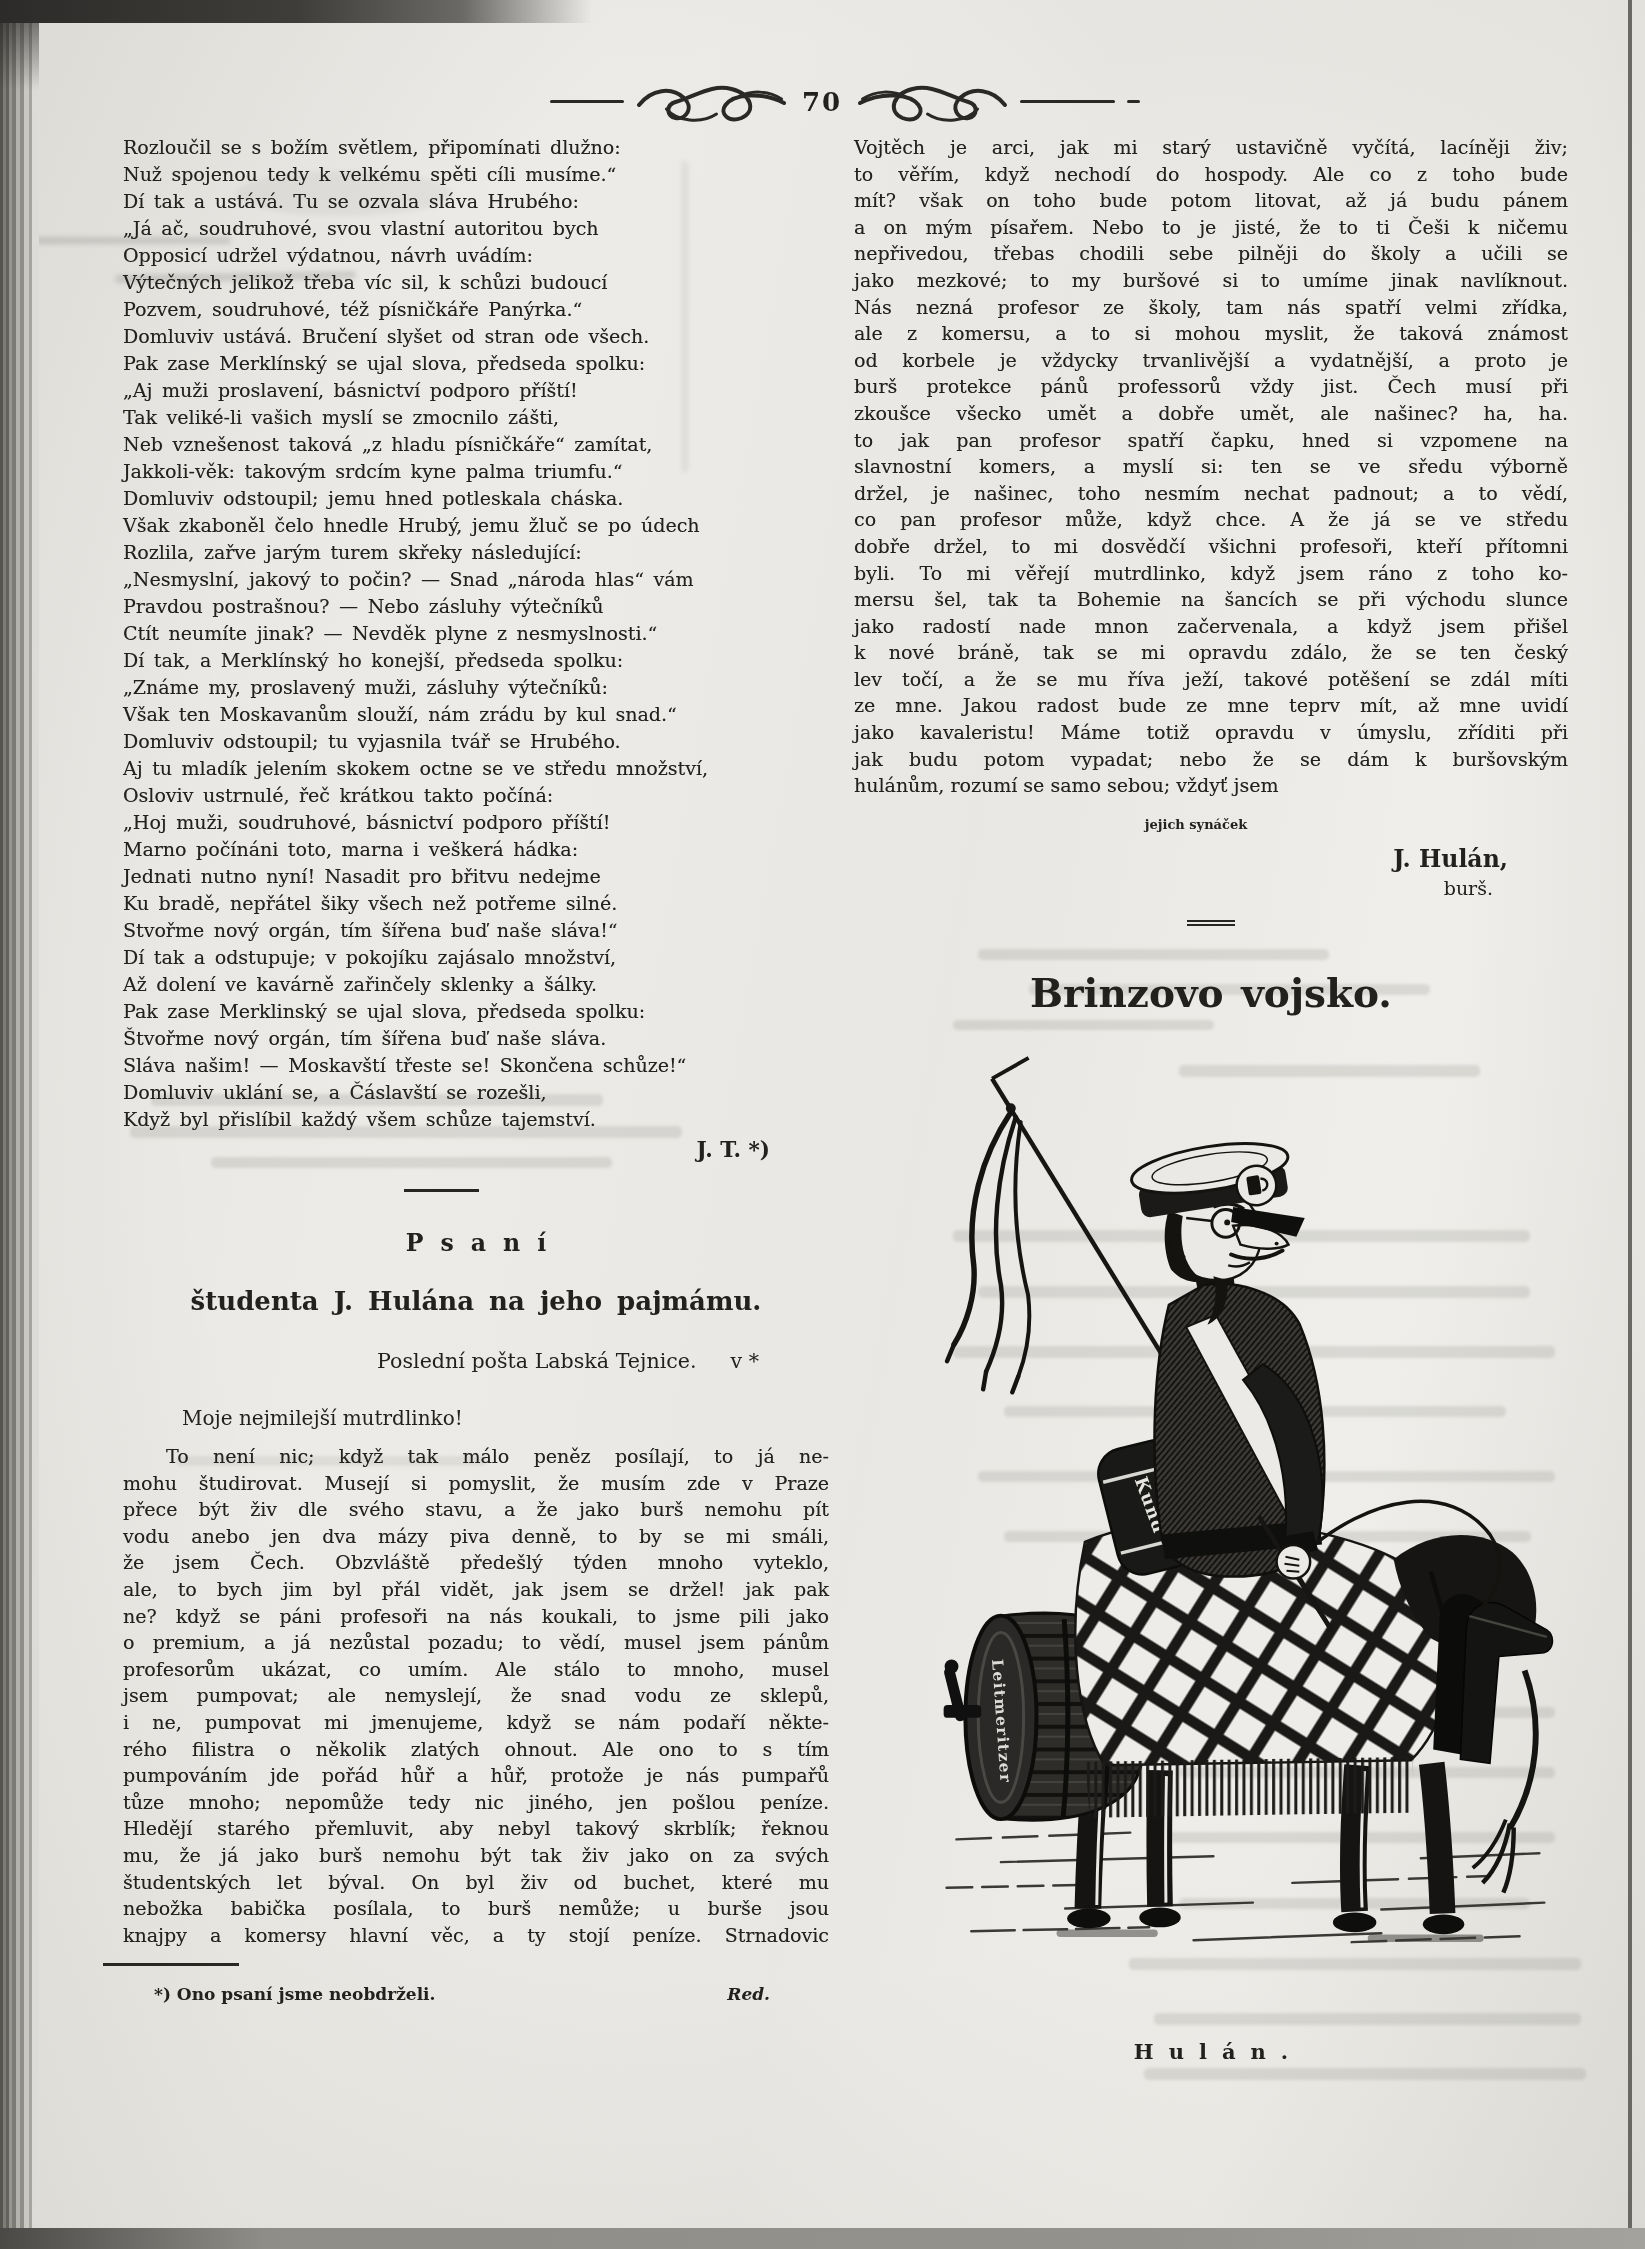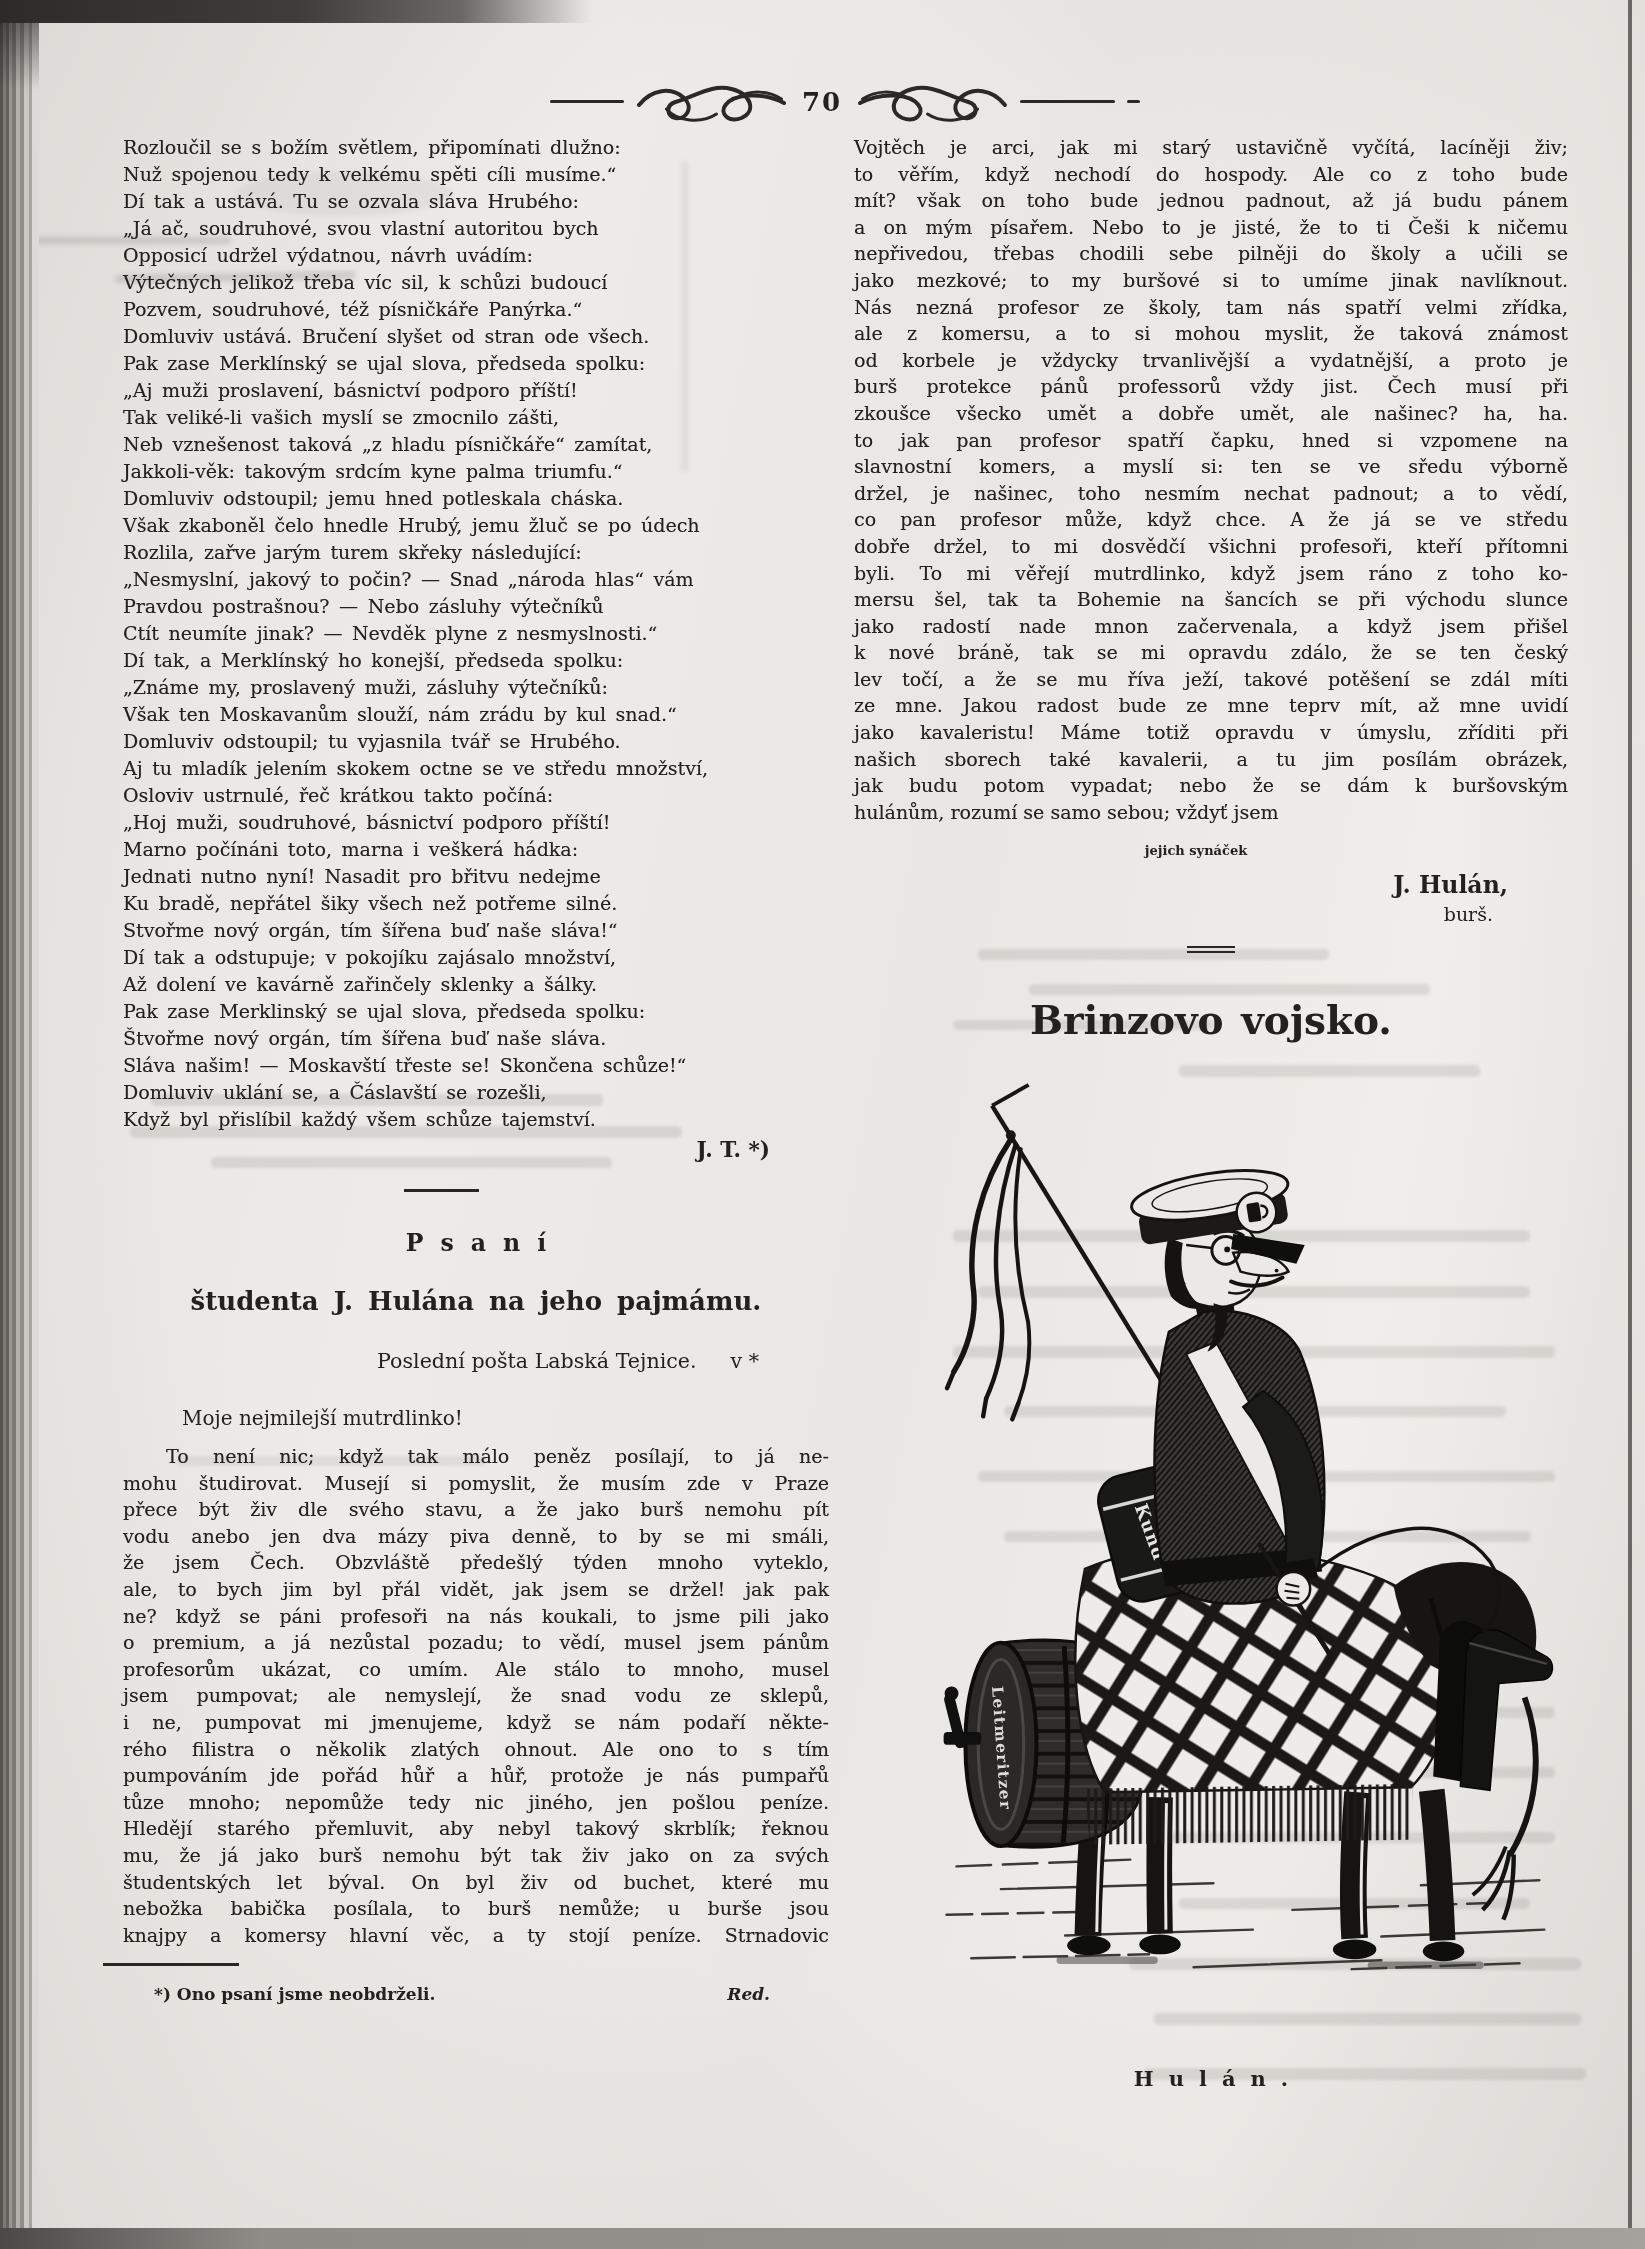--- a/index.html
+++ b/index.html
@@ -180,42 +180,41 @@
         <div class="footnote">
           <span class="fn-text">*) Ono psaní jsme neobdrželi.</span>
           <span class="fn-sig">Red.</span>
         </div>
       </div>
 
       <div class="col-right">
         <div class="letter2">
             <div class="lline">Vojtěch je arci, jak mi starý ustavičně vyčítá, lacíněji živ;</div>
             <div class="lline">to věřím, když nechodí do hospody. Ale co z toho bude</div>
-            <div class="lline">mít? však on toho bude jednou padnout, až já budu pánem</div>
+            <div class="lline">mít? však on toho bude potom litovat, až já budu pánem</div>
             <div class="lline">a on mým písařem. Nebo to je jisté, že to ti Češi k ničemu</div>
             <div class="lline">nepřivedou, třebas chodili sebe pilněji do školy a učili se</div>
             <div class="lline">jako mezkové; to my buršové si to umíme jinak navlíknout.</div>
             <div class="lline">Nás nezná profesor ze školy, tam nás spatří velmi zřídka,</div>
             <div class="lline">ale z komersu, a to si mohou myslit, že taková známost</div>
             <div class="lline">od korbele je vždycky trvanlivější a vydatnější, a proto je</div>
             <div class="lline">burš protekce pánů professorů vždy jist. Čech musí při</div>
             <div class="lline">zkoušce všecko umět a dobře umět, ale našinec? ha, ha.</div>
             <div class="lline">to jak pan profesor spatří čapku, hned si vzpomene na</div>
             <div class="lline">slavnostní komers, a myslí si: ten se ve sředu výborně</div>
             <div class="lline">držel, je našinec, toho nesmím nechat padnout; a to vědí,</div>
             <div class="lline">co pan profesor může, když chce. A že já se ve středu</div>
             <div class="lline">dobře držel, to mi dosvědčí všichni profesoři, kteří přítomni</div>
             <div class="lline">byli. To mi věřejí mutrdlinko, když jsem ráno z toho ko-</div>
             <div class="lline">mersu šel, tak ta Bohemie na šancích se při východu slunce</div>
             <div class="lline">jako radostí nade mnon začervenala, a když jsem přišel</div>
             <div class="lline">k nové bráně, tak se mi opravdu zdálo, že se ten český</div>
             <div class="lline">lev točí, a že se mu říva ježí, takové potěšení se zdál míti</div>
             <div class="lline">ze mne. Jakou radost bude ze mne teprv mít, až mne uvidí</div>
             <div class="lline">jako kavaleristu! Máme totiž opravdu v úmyslu, zříditi při</div>
-            <div class="lline">našich sborech také kavalerii, a tu jim posílám obrázek,</div>
             <div class="lline">jak budu potom vypadat; nebo že se dám k buršovským</div>
             <div class="lline">hulánům, rozumí se samo sebou; vždyť jsem</div>
           </div>
         <div class="closing">jejich synáček</div>
         <div class="sig-name">J. Hulán,</div>
         <div class="sig-title">burš.</div>
         <div class="sep-double"></div>
         <div class="article-h">Brinzovo vojsko.</div>
 
         <figure class="illus" style="margin-block:32px 0;margin-inline:78px 0;">

